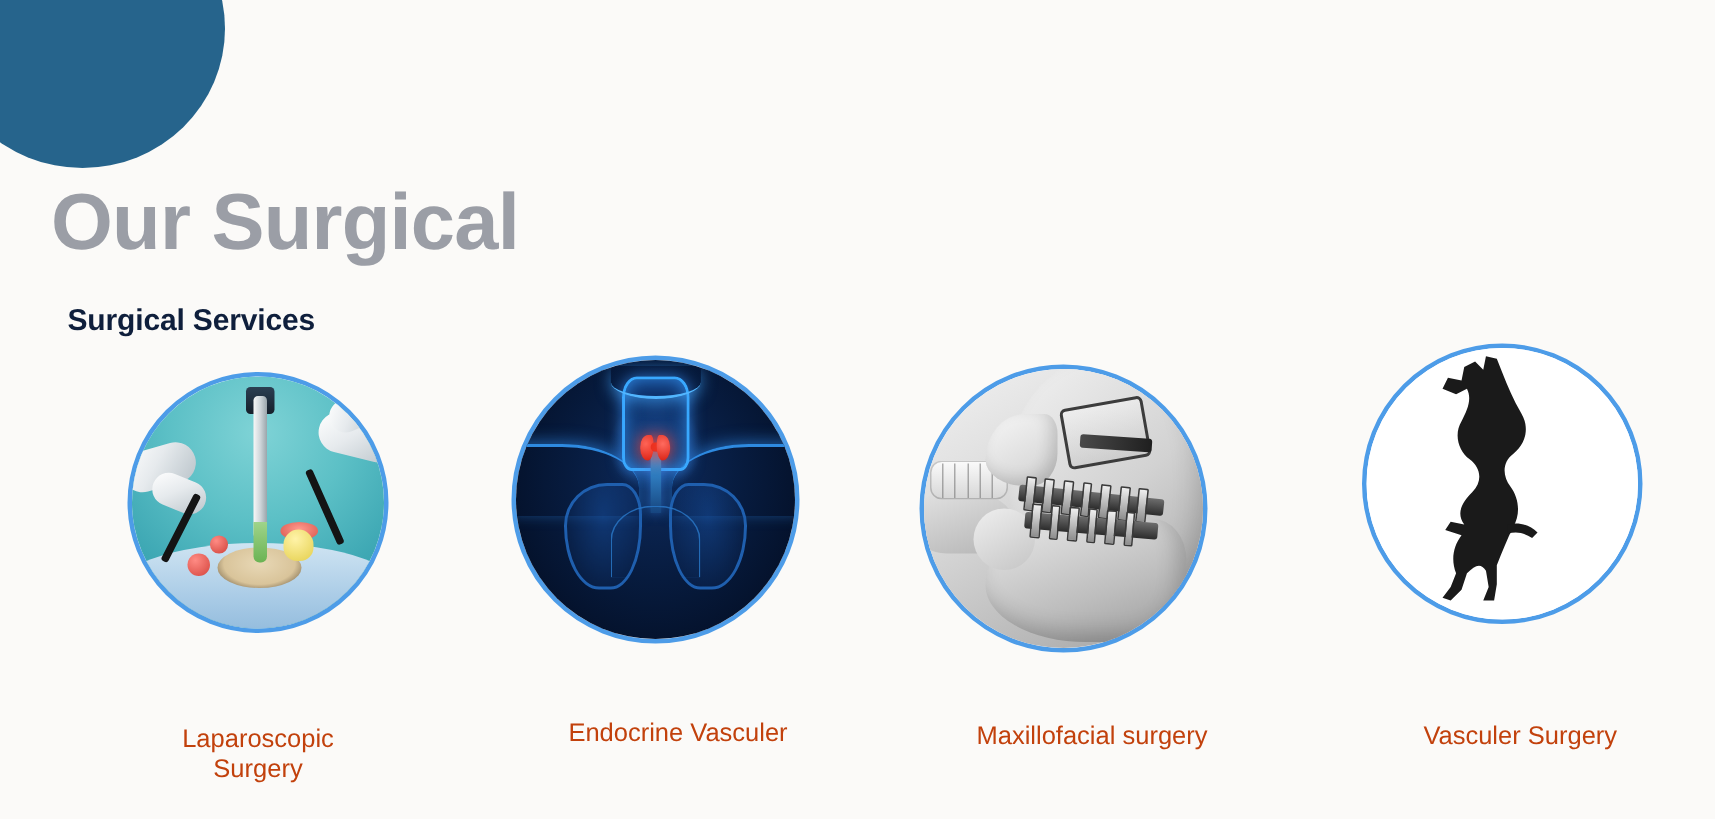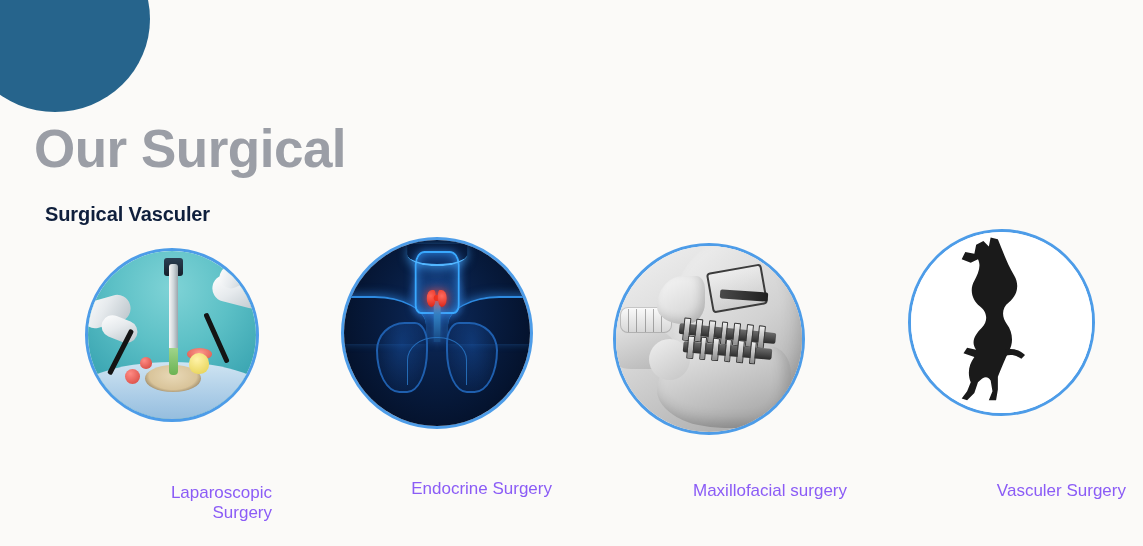--- a/index.html
+++ b/index.html
@@ -42,23 +42,23 @@
   .circle {
     position:absolute;
     border-radius:50%;
     border:3px solid #4D9CE8;
     overflow:hidden;
     background:#ffffff;
   }
   .circle .art { position:absolute; inset:0; }
   .caption {
     position:absolute;
-    text-align:right;
+    text-align:center;
     font-size:17px;
-    color:#8b5cf6;
+    color:#c2410c;
     line-height:1.18;
     white-space:pre-line;
   }
 
   
   #card1 .circle { left:85px; top:248px; width:174px; height:174px; }
   #card1 .caption { left:72px; top:483px; width:200px; }
 
   
   #card2 .circle { left:341px; top:237px; width:192px; height:192px; }
@@ -265,21 +265,21 @@
   
   .vasc-bg { position:absolute; inset:0; background:#ffffff; }
   .vasc-svg { position:absolute; inset:0; width:100%; height:100%; }
 </style>
 </head>
 <body>
 
 <div class="blob-inner"></div>
 
 <div class="page-title">Our Surgical</div>
-<div class="section-title">Surgical Vasculer</div>
+<div class="section-title">Surgical Services</div>
 
 <div class="card" id="card1">
   <div class="circle">
     <div class="art">
       <div class="lap-bg"></div>
       <div class="lap-drape"></div>
       <div class="lap-hole"></div>
       <div class="lap-arm arm-l1"></div>
       <div class="lap-arm arm-l2"></div>
       <div class="lap-arm arm-r1"></div>
@@ -312,21 +312,21 @@
       <div class="endo-lung-r"></div>
       <div class="endo-trachea"></div>
       <div class="endo-bronch"></div>
       <div class="endo-thyroid">
         <div class="lobe l"></div>
         <div class="isth"></div>
         <div class="lobe r"></div>
       </div>
     </div>
   </div>
-  <div class="caption">Endocrine Surgery</div>
+  <div class="caption">Endocrine Vasculer</div>
 </div>
 
 <div class="card" id="card3">
   <div class="circle">
     <div class="art">
       <div class="max-bg"></div>
       <div class="max-skull"></div>
       <div class="max-backjaw"></div>
       <div class="max-backteeth">
         <div class="tseg" style="left:16%"></div>

